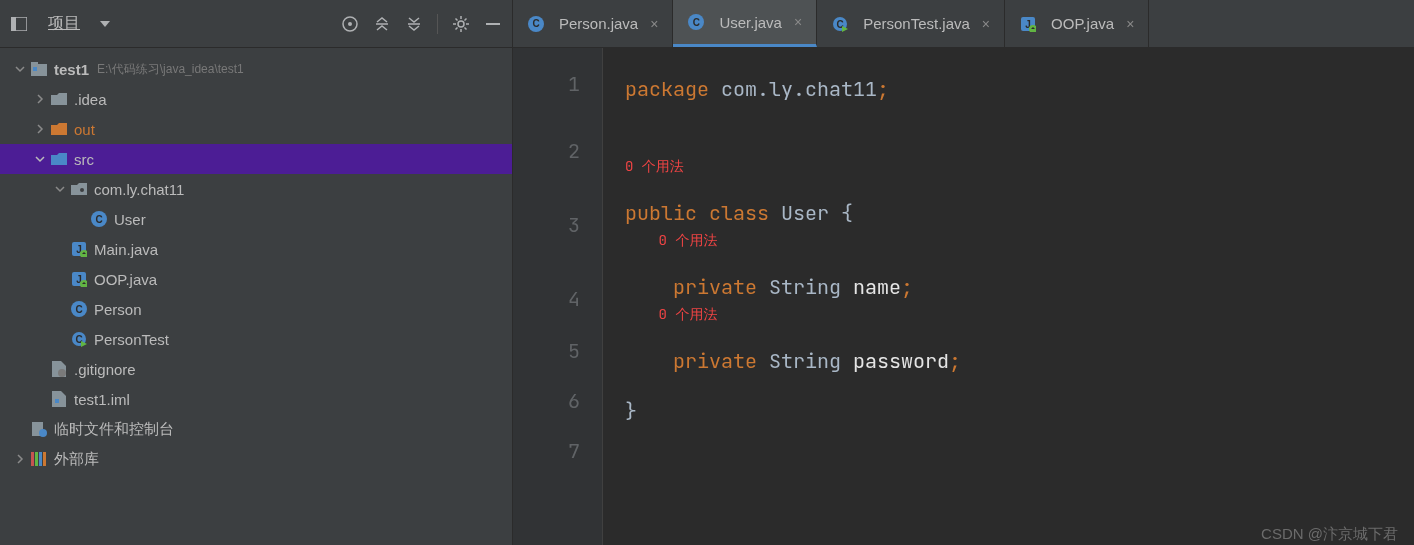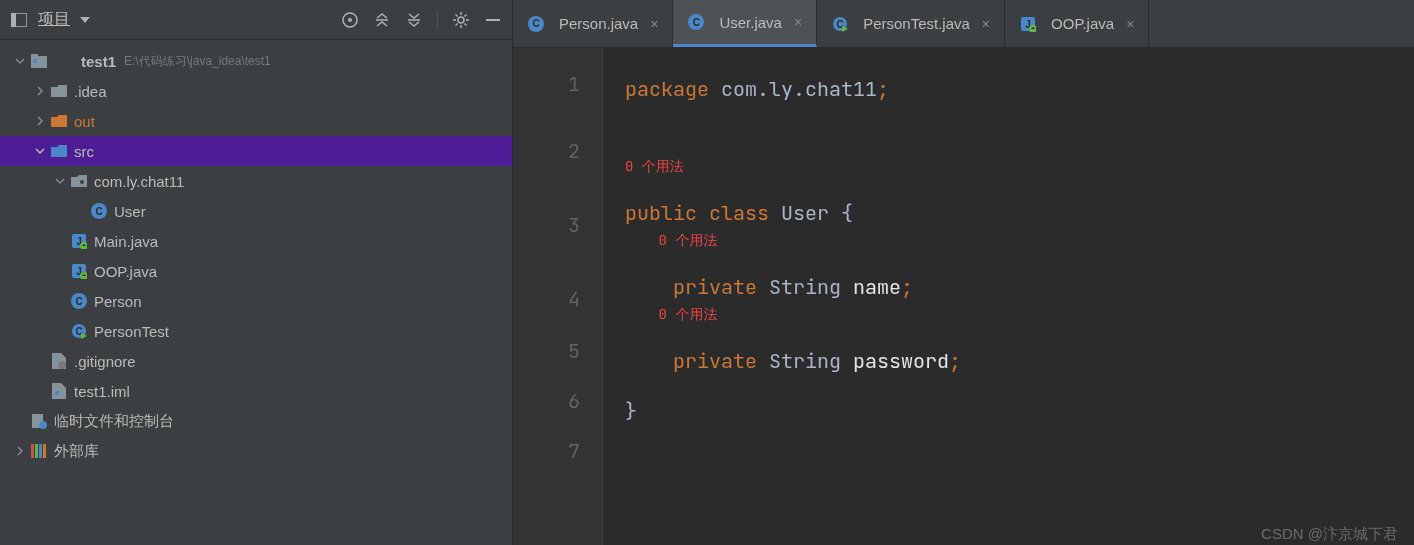--- a/index.html
+++ b/index.html
@@ -13,26 +13,26 @@
       display: flex;
     }
     .sidebar {
       width: 513px;
       background: #3c3f41;
       display: flex;
       flex-direction: column;
       border-right: 1px solid #2b2b2b;
     }
     .sidebar-header {
-      height: 40px;
+      height: 48px;
       display: flex;
       align-items: center;
       padding: 0 10px;
       border-bottom: 1px solid #2b2b2b;
-      gap: 6px;
+      gap: 16px;
       text-decoration: underline;
     }
     .sidebar-title {
       color: #bbbbbb;
       font-size: 16px;
       margin-left: 4px;
     }
     .toolbar-icons {
       margin-left: auto;
       display: flex;
@@ -79,21 +79,21 @@
     }
     .tree-icon {
       width: 18px;
       height: 18px;
       display: flex;
       align-items: center;
       justify-content: center;
       margin-right: 6px;
     }
     .tree-label { color: #bbbbbb; }
-    .tree-label.bold { font-weight: bold; margin-left: 27px; }
+    .tree-label.bold { font-weight: bold; }
     .tree-label.orange { color: #cc7832; }
     .tree-path { color: #787878; margin-left: 8px; font-size: 12px; }
     .indent-0 { padding-left: 12px; }
     .indent-1 { padding-left: 32px; }
     .indent-2 { padding-left: 52px; }
     .indent-3 { padding-left: 72px; }
     
     .editor-area {
       flex: 1;
       background: #2b2b2b;

